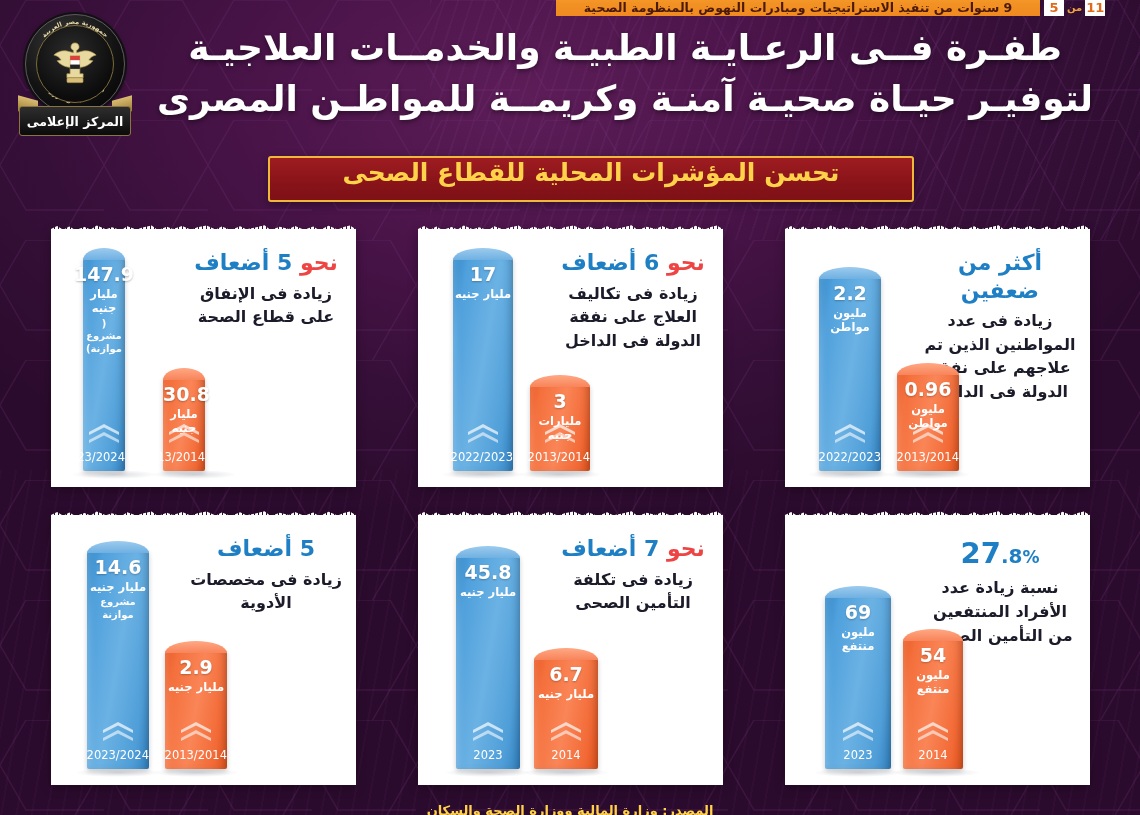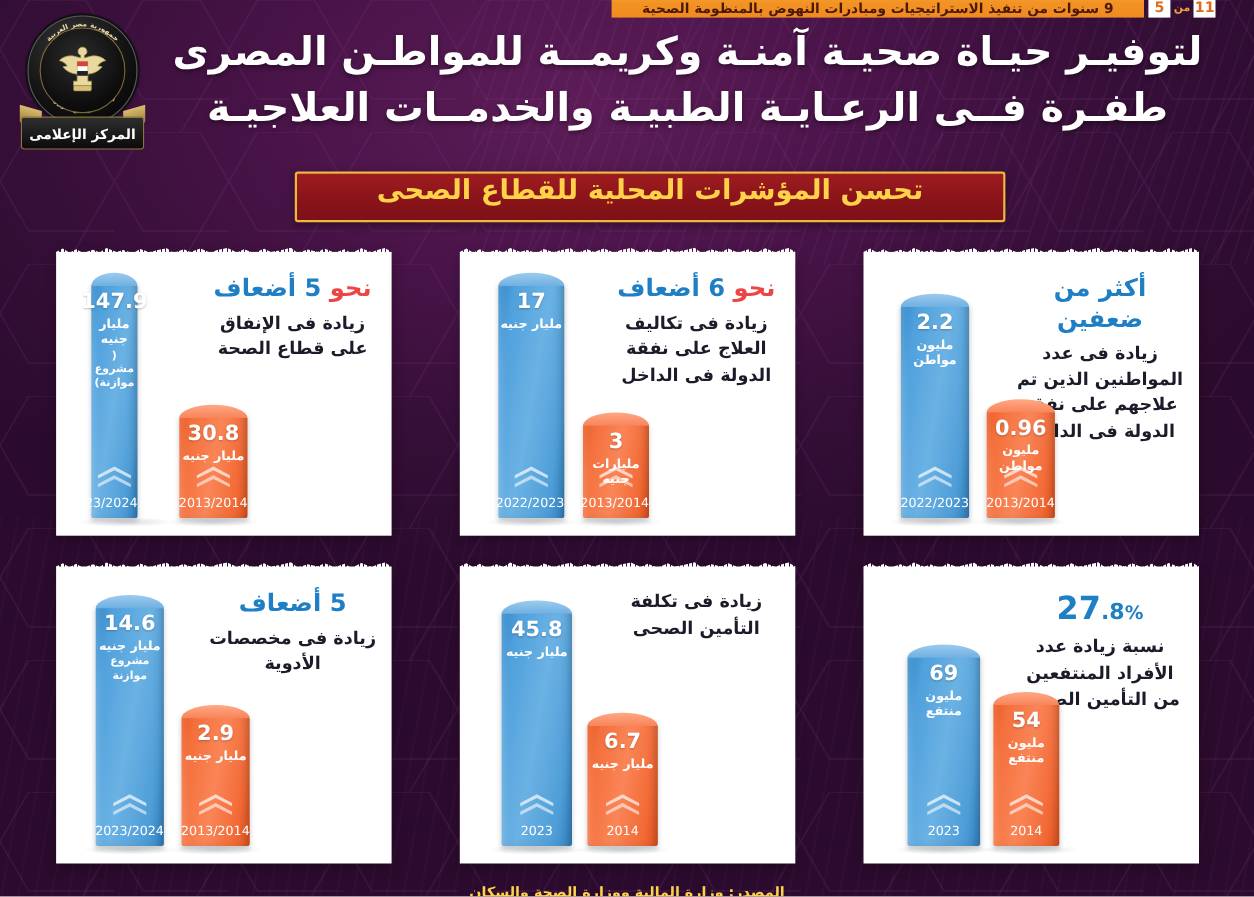--- a/index.html
+++ b/index.html
@@ -258,22 +258,22 @@
       </svg>
     </div>
     <div class="em-ribbon-l"></div>
     <div class="em-ribbon-r"></div>
     <div class="em-banner">
       <span>المركز الإعلامى</span>
     </div>
   </div>
 
   <div id="title-block">
+    <div class="main-title">طفـرة فــى الرعـايـة الطبيـة والخدمــات العلاجيـة</div>
     <div class="main-title">لتوفيـر حيـاة صحيـة آمنـة وكريمــة للمواطـن المصرى</div>
-    <div class="main-title">طفـرة فــى الرعـايـة الطبيـة والخدمــات العلاجيـة</div>
   </div>
 
   <div id="sub-banner">
     <span>تحسن المؤشرات المحلية للقطاع الصحى</span>
   </div>
 
   <div id="grid">
       <div class="card">
         <div class="card-inner">
           <div class="txt right">
@@ -346,21 +346,21 @@
             <div class="val">147.9</div>
             <div class="unit">مليار جنيه</div>
             <div class="note">( مشروع موازنة)</div>
             <svg class="chev" width="34" height="22" viewBox="0 0 34 22">
               <path d="M2 9 L17 1 L32 9 L32 12 L17 4.5 L2 12 Z" fill="#ffffff" opacity="0.95"></path>
               <path d="M2 17 L17 9 L32 17 L32 20 L17 12.5 L2 20 Z" fill="#ffffff" opacity="0.8"></path>
             </svg>
             <div class="yr">2023/2024</div>
           </div>
           <div class="bar-shadow" style="width: 84px; left: 101px;"></div>
-          <div class="bar orange" style="height: 95px; width: 62px; left: 112px;">
+          <div class="bar orange" style="height: 95px; width: 42px; left: 112px; align-items: flex-end;">
             <div class="top-face"></div>
             <div class="val">30.8</div>
             <div class="unit">مليار جنيه</div>
             <svg class="chev" width="34" height="22" viewBox="0 0 34 22">
               <path d="M2 9 L17 1 L32 9 L32 12 L17 4.5 L2 12 Z" fill="#ffffff" opacity="0.95"></path>
               <path d="M2 17 L17 9 L32 17 L32 20 L17 12.5 L2 20 Z" fill="#ffffff" opacity="0.8"></path>
             </svg>
             <div class="yr">2013/2014</div>
           </div>
         </div>
@@ -391,20 +391,21 @@
               <path d="M2 9 L17 1 L32 9 L32 12 L17 4.5 L2 12 Z" fill="#ffffff" opacity="0.95"></path>
               <path d="M2 17 L17 9 L32 17 L32 20 L17 12.5 L2 20 Z" fill="#ffffff" opacity="0.8"></path>
             </svg>
             <div class="yr">2014</div>
           </div>
         </div>
       </div>
       <div class="card">
         <div class="card-inner">
           <div class="txt right">
+            <div class="hl"><span class="dark">نحو </span><span class="accent">7 أضعاف</span></div>
             <div class="desc">زيادة فى تكلفة التأمين الصحى</div>
           </div>
           <div class="bar-shadow" style="width: 86px; left: 27px;"></div>
           <div class="bar blue" style="height: 215px; width: 64px; left: 38px;">
             <div class="top-face"></div>
             <div class="val">45.8</div>
             <div class="unit">مليار جنيه</div>
             <svg class="chev" width="34" height="22" viewBox="0 0 34 22">
               <path d="M2 9 L17 1 L32 9 L32 12 L17 4.5 L2 12 Z" fill="#ffffff" opacity="0.95"></path>
               <path d="M2 17 L17 9 L32 17 L32 20 L17 12.5 L2 20 Z" fill="#ffffff" opacity="0.8"></path>

